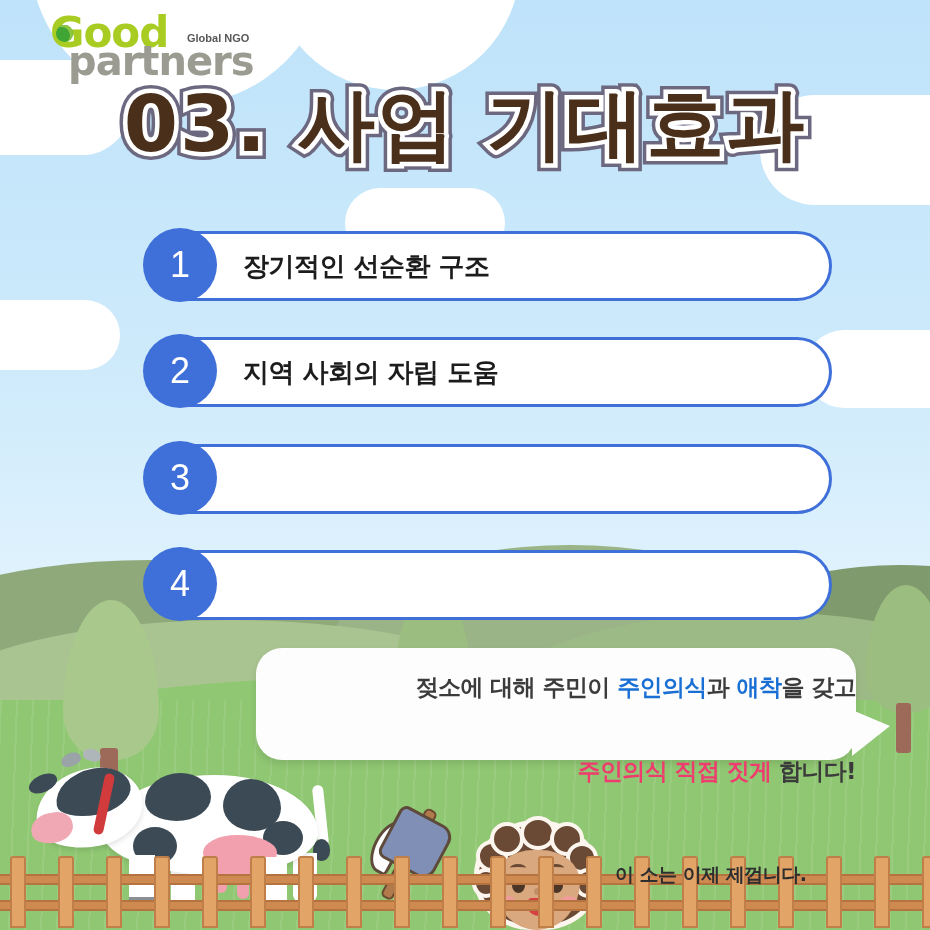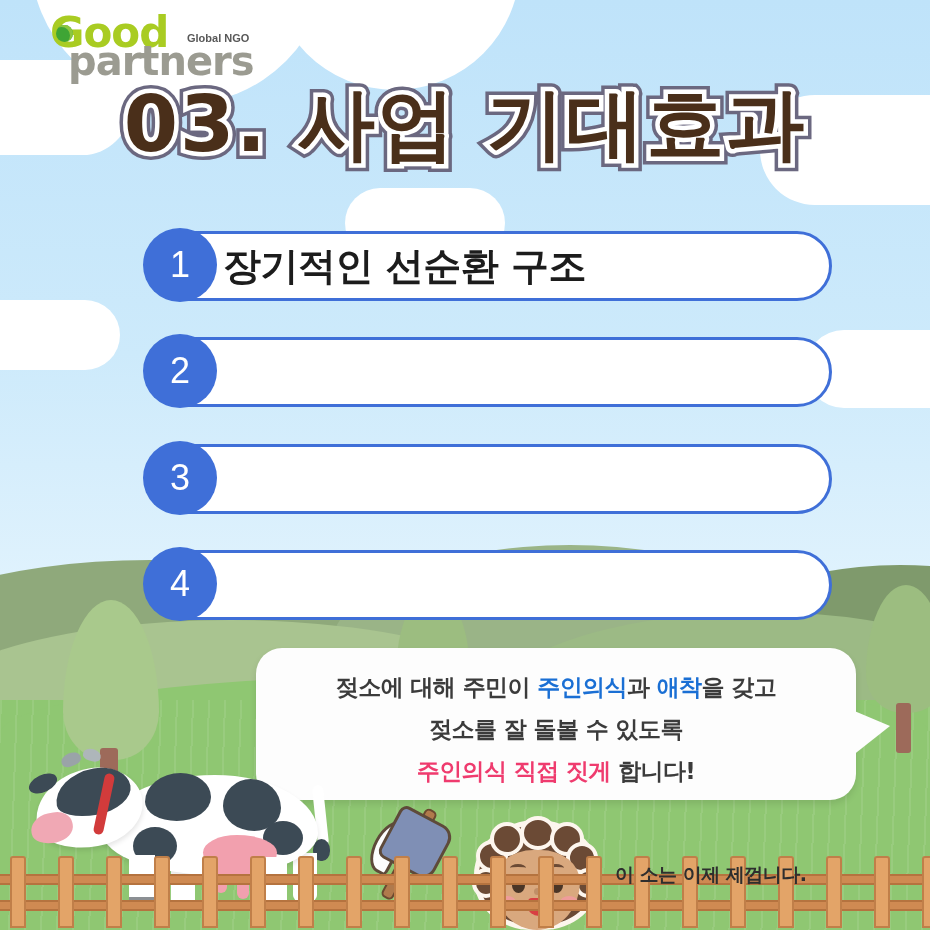--- a/index.html
+++ b/index.html
@@ -100,34 +100,34 @@
     display:flex; align-items:center;
   }
   .pill .badge{
     position:absolute; left:-8px; top:-6px;
     width:74px; height:74px; border-radius:50%;
     background:#3f6fd8; color:#fff;
     display:flex; align-items:center; justify-content:center;
     font-size:36px; font-family:"Liberation Sans", sans-serif;
   }
   .pill .ptext{
-    margin-left:72px; font-size:38px; font-weight:bold; color:#1c1c1c;
+    margin-left:92px; font-size:26px; font-weight:bold; color:#1c1c1c;
     font-family:"DejaVu Sans", sans-serif; letter-spacing:-0.5px;
   }
   .pill.p1{ top:231px; }
   .pill.p2{ top:337px; }
   .pill.p3{ top:444px; }
   .pill.p4{ top:550px; }
 
   
   .bubble{
-    position:absolute; left:256px; top:648px; width:600px; height:152px;
+    position:absolute; left:256px; top:648px; width:600px; height:112px;
     background:#fdfdfd; border-radius:26px;
     box-shadow:0 4px 7px rgba(0,0,0,.10);
-    text-align:center;
+    text-align:right;
   }
   .bubble::after{
     content:""; position:absolute; right:-34px; top:62px;
     width:0; height:0;
     border-top:16px solid transparent;
     border-bottom:30px solid transparent;
     border-left:38px solid #fdfdfd;
   }
   .bubble .bl{
     font-family:"DejaVu Sans", sans-serif;
@@ -330,31 +330,31 @@
     <div class="title-layer t-mid">03. 사업 기대효과</div>
     <div class="title-layer t-in">03. 사업 기대효과</div>
   </div>
 
   <div class="pill p1">
     <div class="badge">1</div>
     <div class="ptext">장기적인 선순환 구조</div>
   </div>
   <div class="pill p2">
     <div class="badge">2</div>
+    <div class="ptext">지역 사회의 자립 도움</div>
   </div>
   <div class="pill p3">
     <div class="badge">3</div>
   </div>
   <div class="pill p4">
     <div class="badge">4</div>
   </div>
 
   <div class="bubble">
     <div class="bl bl1"><span>젖소에 대해 주민이 </span><span class="hl-blue">주인의식</span><span>과 </span><span class="hl-blue">애착</span><span>을 갖고</span></div>
-    <div class="bl bl2">젖소를 잘 돌볼 수 있도록</div>
     <div class="bl bl3"><span class="hl-pink">주인의식 직접 짓게</span><span> 합니다!</span></div>
   </div>
 
   <div class="cow">
     <div class="part tail"></div>
     <div class="part tailtip"></div>
     <div class="part leg lg4"></div>
     <div class="part leg lg2"></div>
     <div class="part body"></div>
     <div class="part spot sp1"></div>

